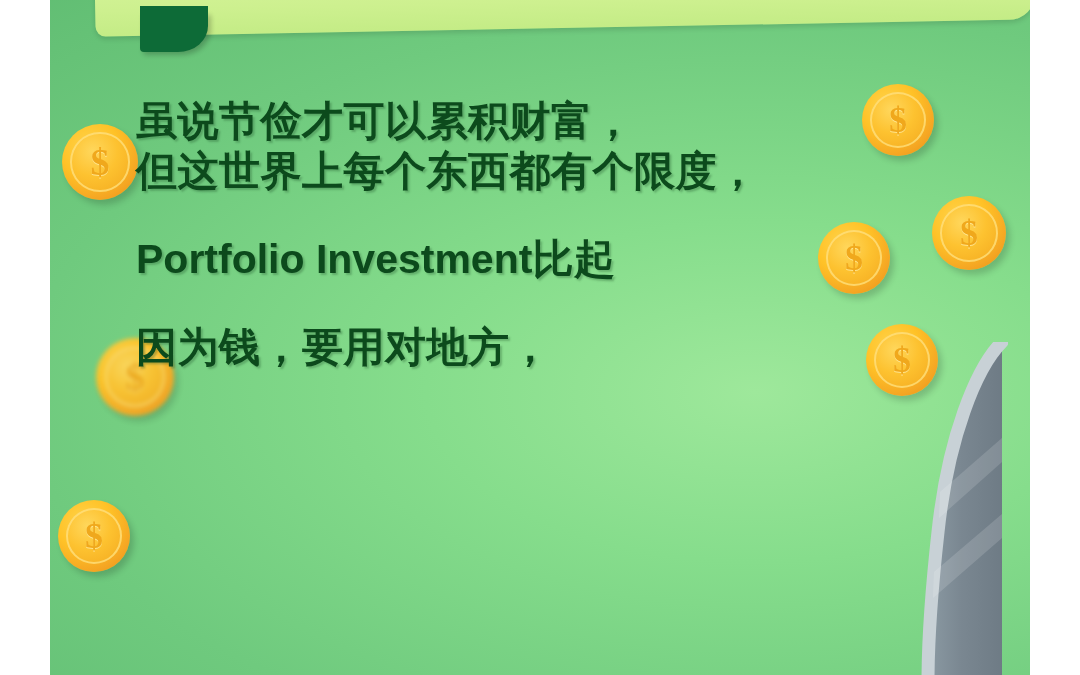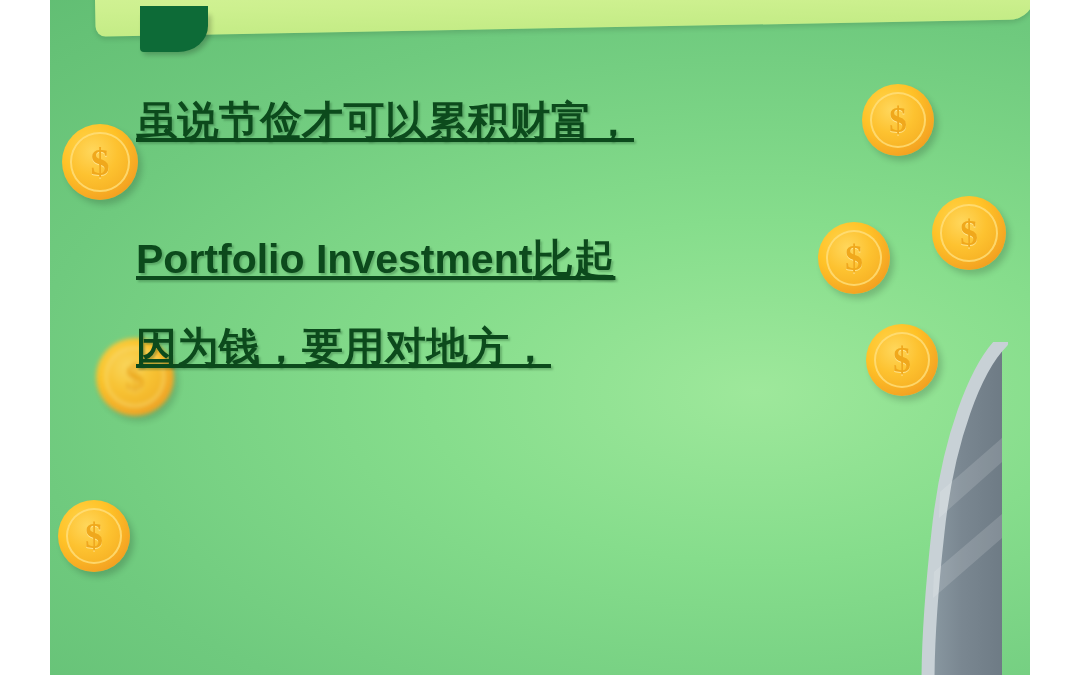--- a/index.html
+++ b/index.html
@@ -67,21 +67,21 @@
     position:absolute;left:86px;top:96px;width:820px;
     color:#0c4a1c;
     font-weight:bold;
     font-size:41px;
     line-height:50px;
     letter-spacing:.5px;
     text-shadow:2px 2px 2px rgba(30,80,40,.30);
   }
   .para{margin:0 0 38px 0;}
   .para:last-child{margin-bottom:16px;}
-  .line{white-space:nowrap;text-decoration:underline;}
+  .line{white-space:nowrap;}
   .hl{
     position:relative;
     display:inline-block;
     z-index:0;
   }
   .hl::before{
     content:"";position:absolute;left:-2px;right:-2px;
     bottom:2px;height:0.60em;
     background:#fff20a;
     z-index:-1;
@@ -156,21 +156,21 @@
     <div class="coin" style="left:8px;top:500px;width:72px;height:72px;">
       <div class="ring"></div>
       <div class="inner"></div>
       <div class="glyph" style="font-size:36px;">$</div>
     </div>
 
     <div id="copy">
 
       <p class="para">
         <span class="line">虽说节俭才可以累积财富，</span><br>
-        <br>
+        <span class="line">但这世界上每个东西都有个限度，</span><br>
       </p>
 
       <p class="para">
         <span class="line"><span class="en">Portfolio Investment</span><span>比起</span></span><br>
       </p>
 
       <p class="para">
         <span class="line">因为钱，要用对地方，</span><br>
       </p>
 

